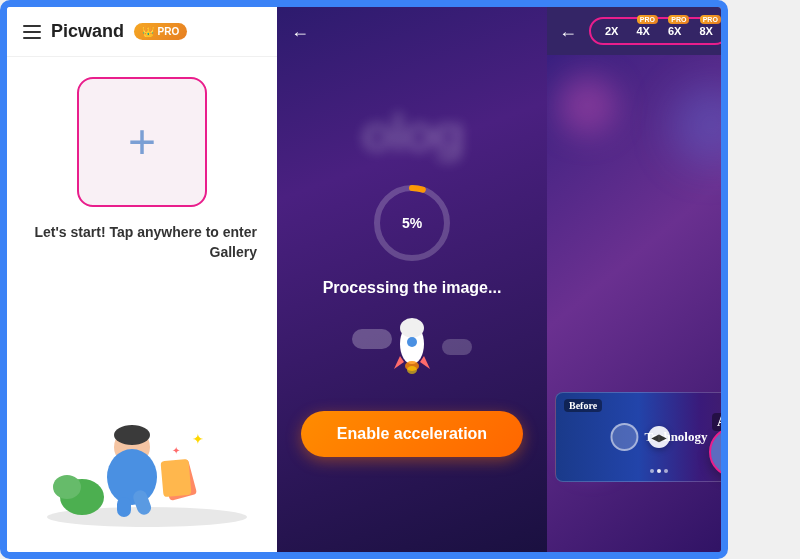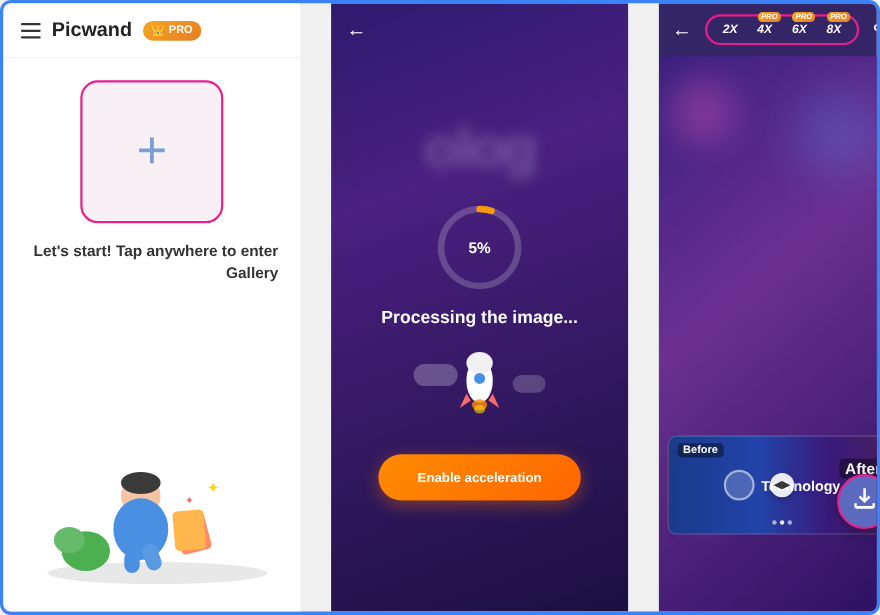--- a/index.html
+++ b/index.html
@@ -6,26 +6,25 @@
     body {
       width: 800px;
       height: 559px;
       font-family: -apple-system, BlinkMacSystemFont, 'Segoe UI', sans-serif;
       overflow: hidden;
       background: #f0f0f0;
     }
 
     .app-container {
       display: flex;
-      width: 800px;
+      width: 728px;
       height: 559px;
-      border: 3px solid #3b82f6;
+      border: 7px solid #3b82f6;
       border-radius: 10px;
       overflow: hidden;
-      gap: 28px;
     }
 
     
     .left-panel {
       width: 270px;
       background: #fff;
       display: flex;
       flex-direction: column;
       flex-shrink: 0;
     }
@@ -196,21 +195,21 @@
       line-height: 1.5;
       margin-bottom: 20px;
     }
 
     .enable-button {
       background: linear-gradient(135deg, #ff8c00, #ff6600);
       color: #fff;
       border: none;
       border-radius: 28px;
       padding: 14px 36px;
-      font-size: 12px;
+      font-size: 16px;
       font-weight: 700;
       cursor: pointer;
       box-shadow: 0 4px 15px rgba(255, 120, 0, 0.4);
     }
 
     
     .right-panel {
       flex: 1;
       background: #2a1a5e;
       display: flex;
@@ -242,21 +241,20 @@
     }
 
     .scale-btn {
       color: #fff;
       font-size: 11px;
       font-weight: 700;
       padding: 2px 6px;
       border-radius: 10px;
       cursor: pointer;
       position: relative;
-      font-style: italic;
     }
 
     .scale-btn .pro-tag {
       position: absolute;
       top: -8px;
       right: -2px;
       background: linear-gradient(135deg, #f5a623, #e67e22);
       color: #fff;
       font-size: 7px;
       font-weight: 700;
@@ -288,20 +286,21 @@
     .preview-thumbnail {
       position: absolute;
       bottom: 70px;
       left: 8px;
       right: 8px;
       height: 90px;
       border-radius: 8px;
       overflow: hidden;
       background: linear-gradient(90deg, #1a3a8a 0%, #2244aa 40%, #3a1a7a 70%, #4a2060 100%);
       border: 1px solid rgba(255,255,255,0.2);
+      font-family: Liberation Serif, serif;
     }
 
     .preview-label-before {
       position: absolute;
       top: 6px;
       left: 8px;
       color: #fff;
       font-size: 10px;
       font-weight: 600;
       background: rgba(0,0,0,0.4);

